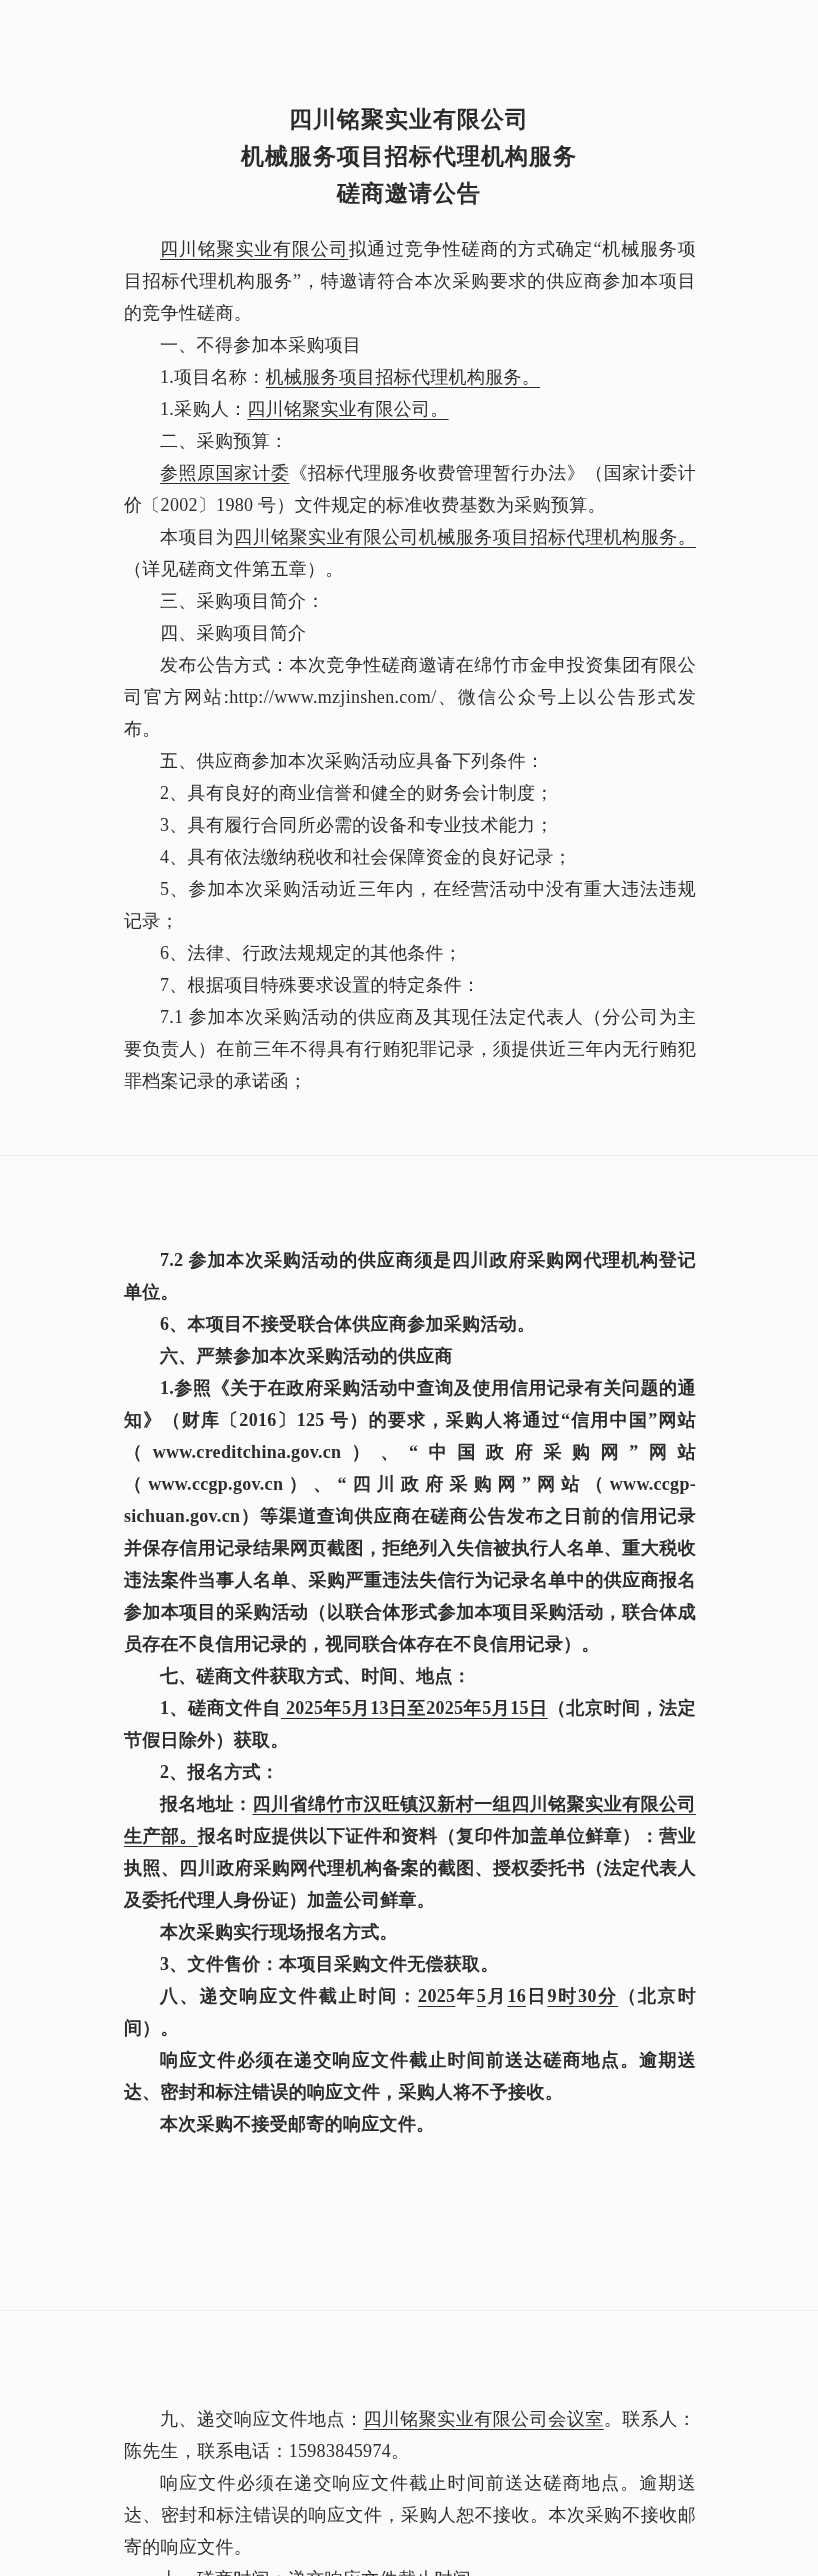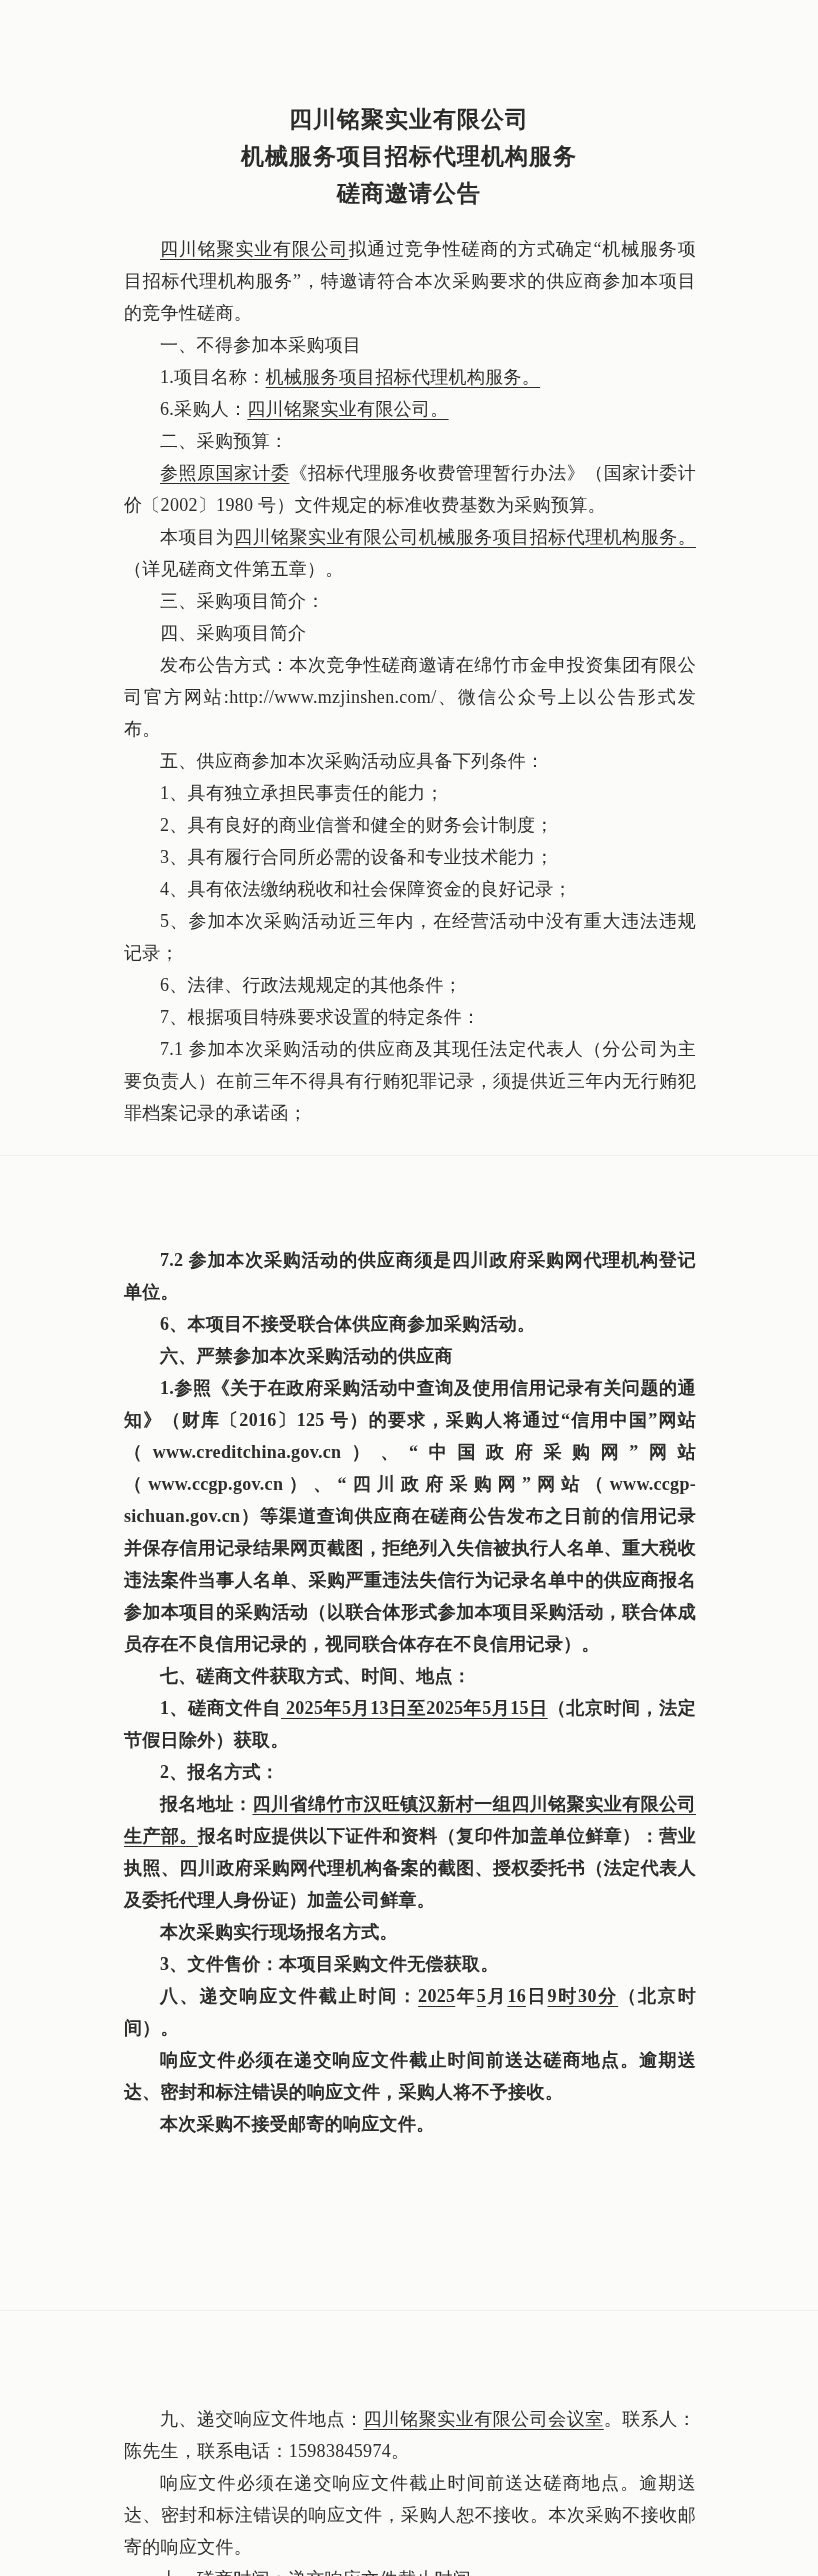--- a/index.html
+++ b/index.html
@@ -43,29 +43,28 @@
     <div>四川铭聚实业有限公司</div>
     <div>机械服务项目招标代理机构服务</div>
     <div>磋商邀请公告</div>
   </div>
 
   <div>
       <div class="sec" style="top: 233px;">
         <p><span class="u">四川铭聚实业有限公司</span><span>拟通过竞争性磋商的方式确定“机械服务项目招标代理机构服务”，特邀请符合本次采购要求的供应商参加本项目的竞争性磋商。</span></p>
         <p><span>一、不得参加本采购项目</span></p>
         <p><span>1.项目名称：</span><span class="u">机械服务项目招标代理机构服务。</span></p>
-        <p><span>6.采购人：</span><span class="u">四川铭聚实业有限公司。</span></p>
+        <p><span>1.采购人：</span><span class="u">四川铭聚实业有限公司。</span></p>
         <p><span>二、采购预算：</span></p>
         <p><span class="u">参照原国家计委</span><span>《招标代理服务收费管理暂行办法》（国家计委计价〔2002〕1980 号）文件规定的标准收费基数为采购预算。</span></p>
         <p><span>本项目为</span><span class="u">四川铭聚实业有限公司机械服务项目招标代理机构服务。</span><span>（详见磋商文件第五章）。</span></p>
         <p><span>三、采购项目简介：</span></p>
         <p><span>四、采购项目简介</span></p>
         <p><span>发布公告方式：本次竞争性磋商邀请在绵竹市金申投资集团有限公司官方网站:http://www.mzjinshen.com/、微信公众号上以公告形式发布。</span></p>
         <p><span>五、供应商参加本次采购活动应具备下列条件：</span></p>
-        <p><span>1、具有独立承担民事责任的能力；</span></p>
         <p><span>2、具有良好的商业信誉和健全的财务会计制度；</span></p>
         <p><span>3、具有履行合同所必需的设备和专业技术能力；</span></p>
         <p><span>4、具有依法缴纳税收和社会保障资金的良好记录；</span></p>
         <p><span>5、参加本次采购活动近三年内，在经营活动中没有重大违法违规记录；</span></p>
         <p><span>6、法律、行政法规规定的其他条件；</span></p>
         <p><span>7、根据项目特殊要求设置的特定条件：</span></p>
         <p><span>7.1 参加本次采购活动的供应商及其现任法定代表人（分公司为主要负责人）在前三年不得具有行贿犯罪记录，须提供近三年内无行贿犯罪档案记录的承诺函；</span></p>
       </div>
       <div class="sec" style="top: 1244px; font-weight: bold;">
         <p><span>7.2 参加本次采购活动的供应商须是四川政府采购网代理机构登记单位。</span></p>

